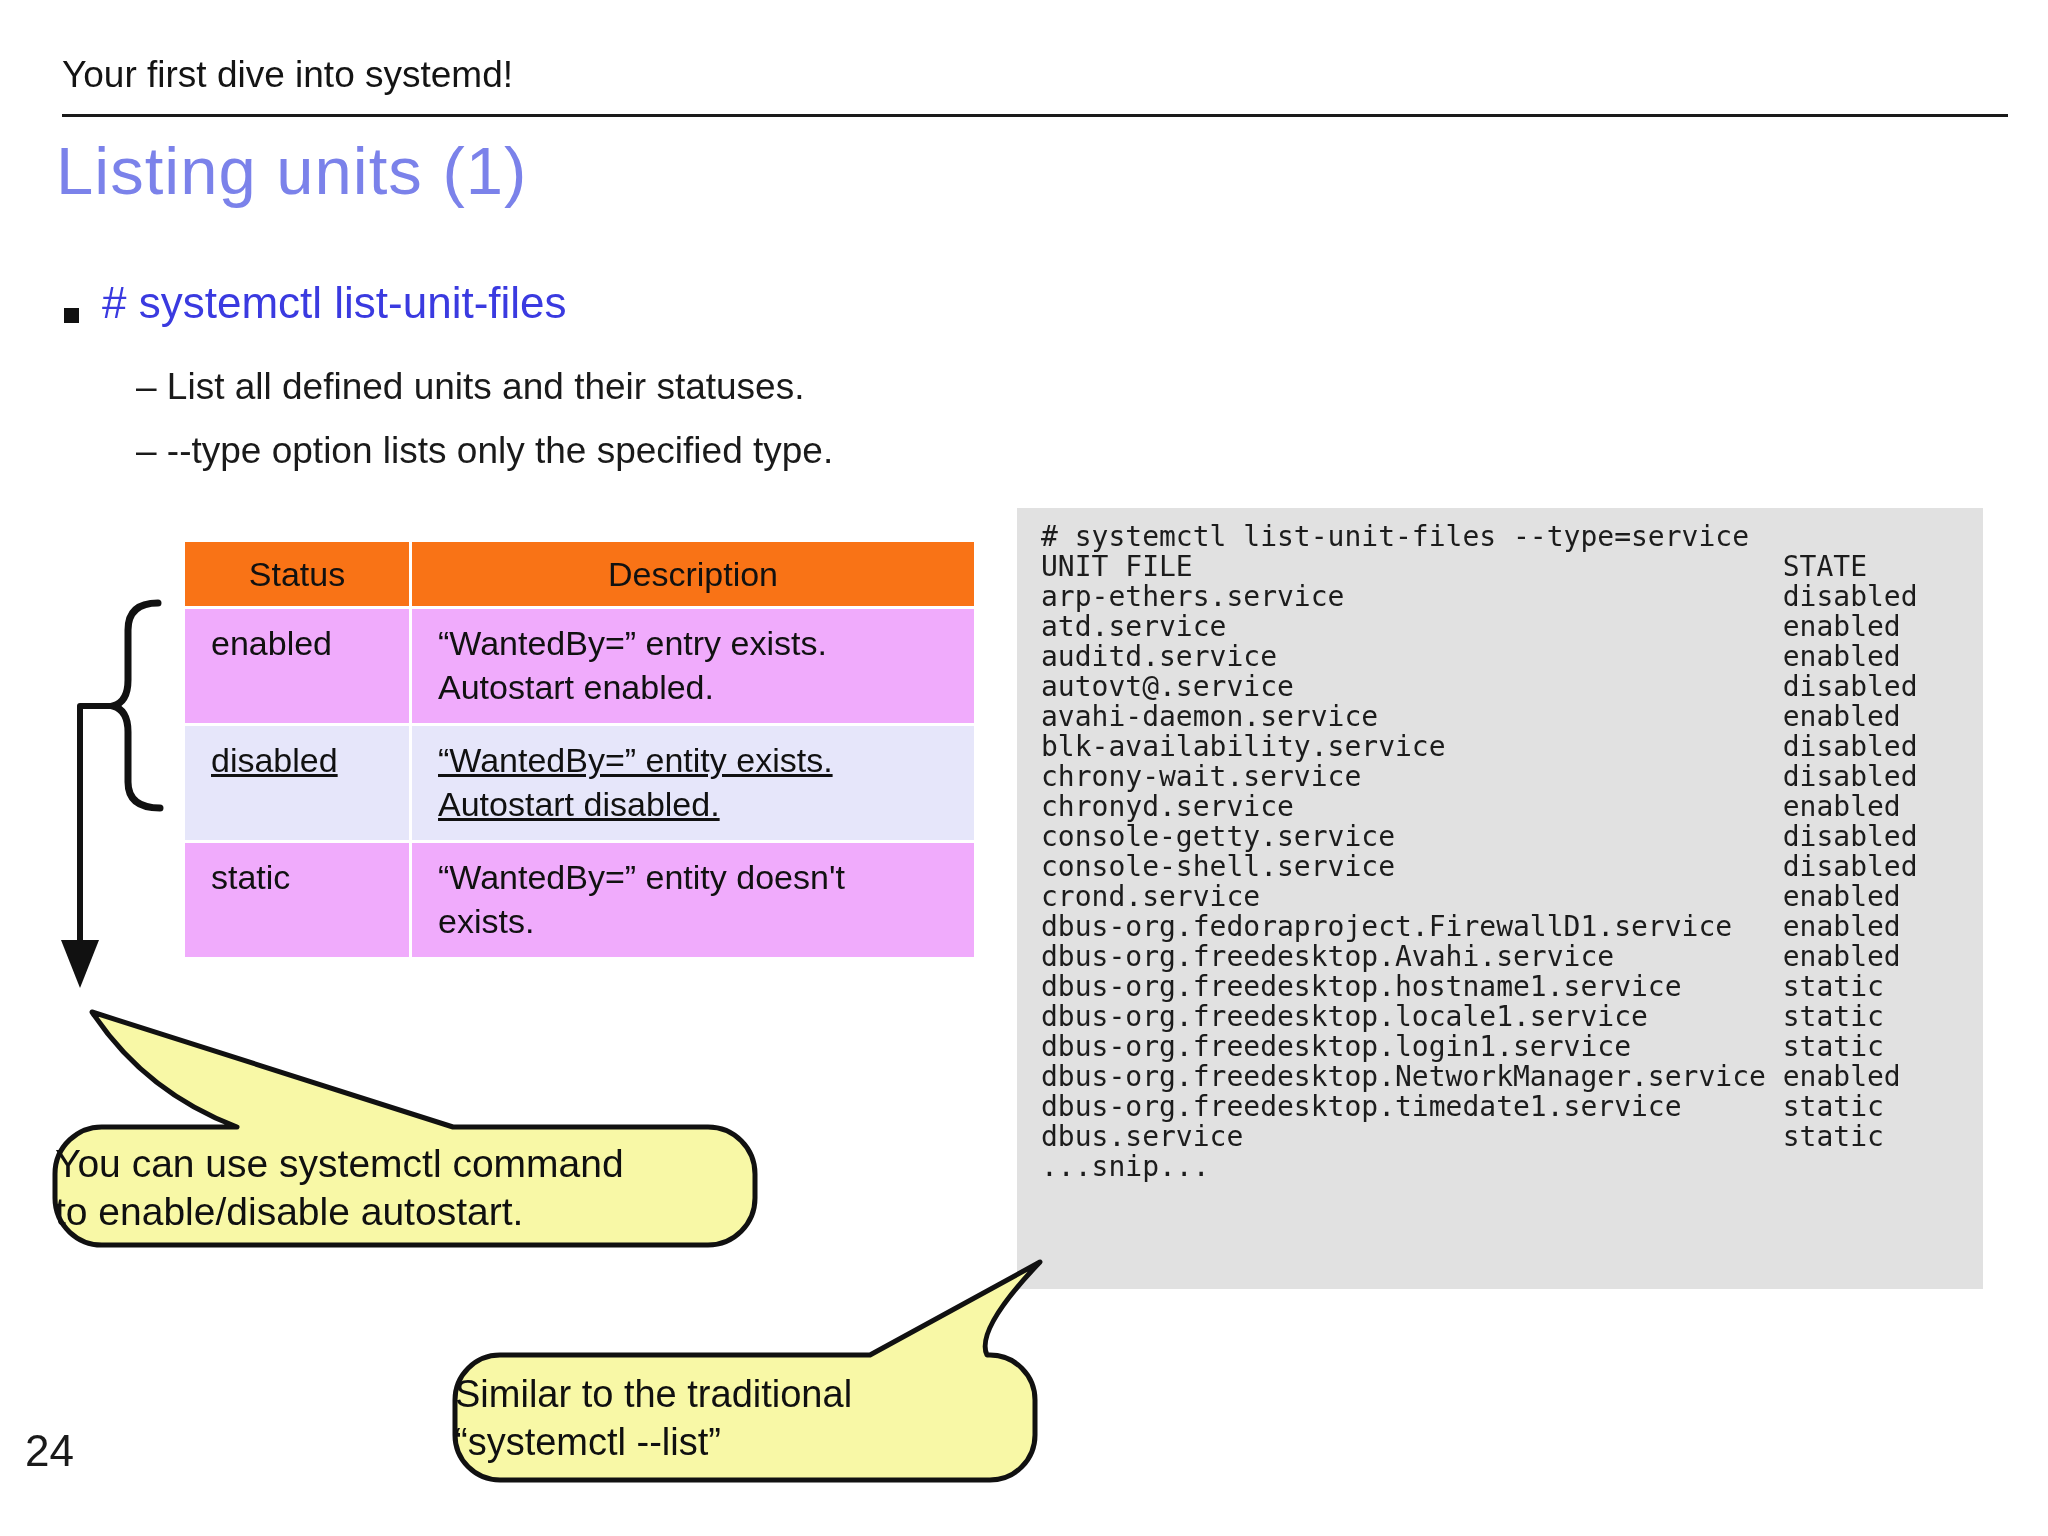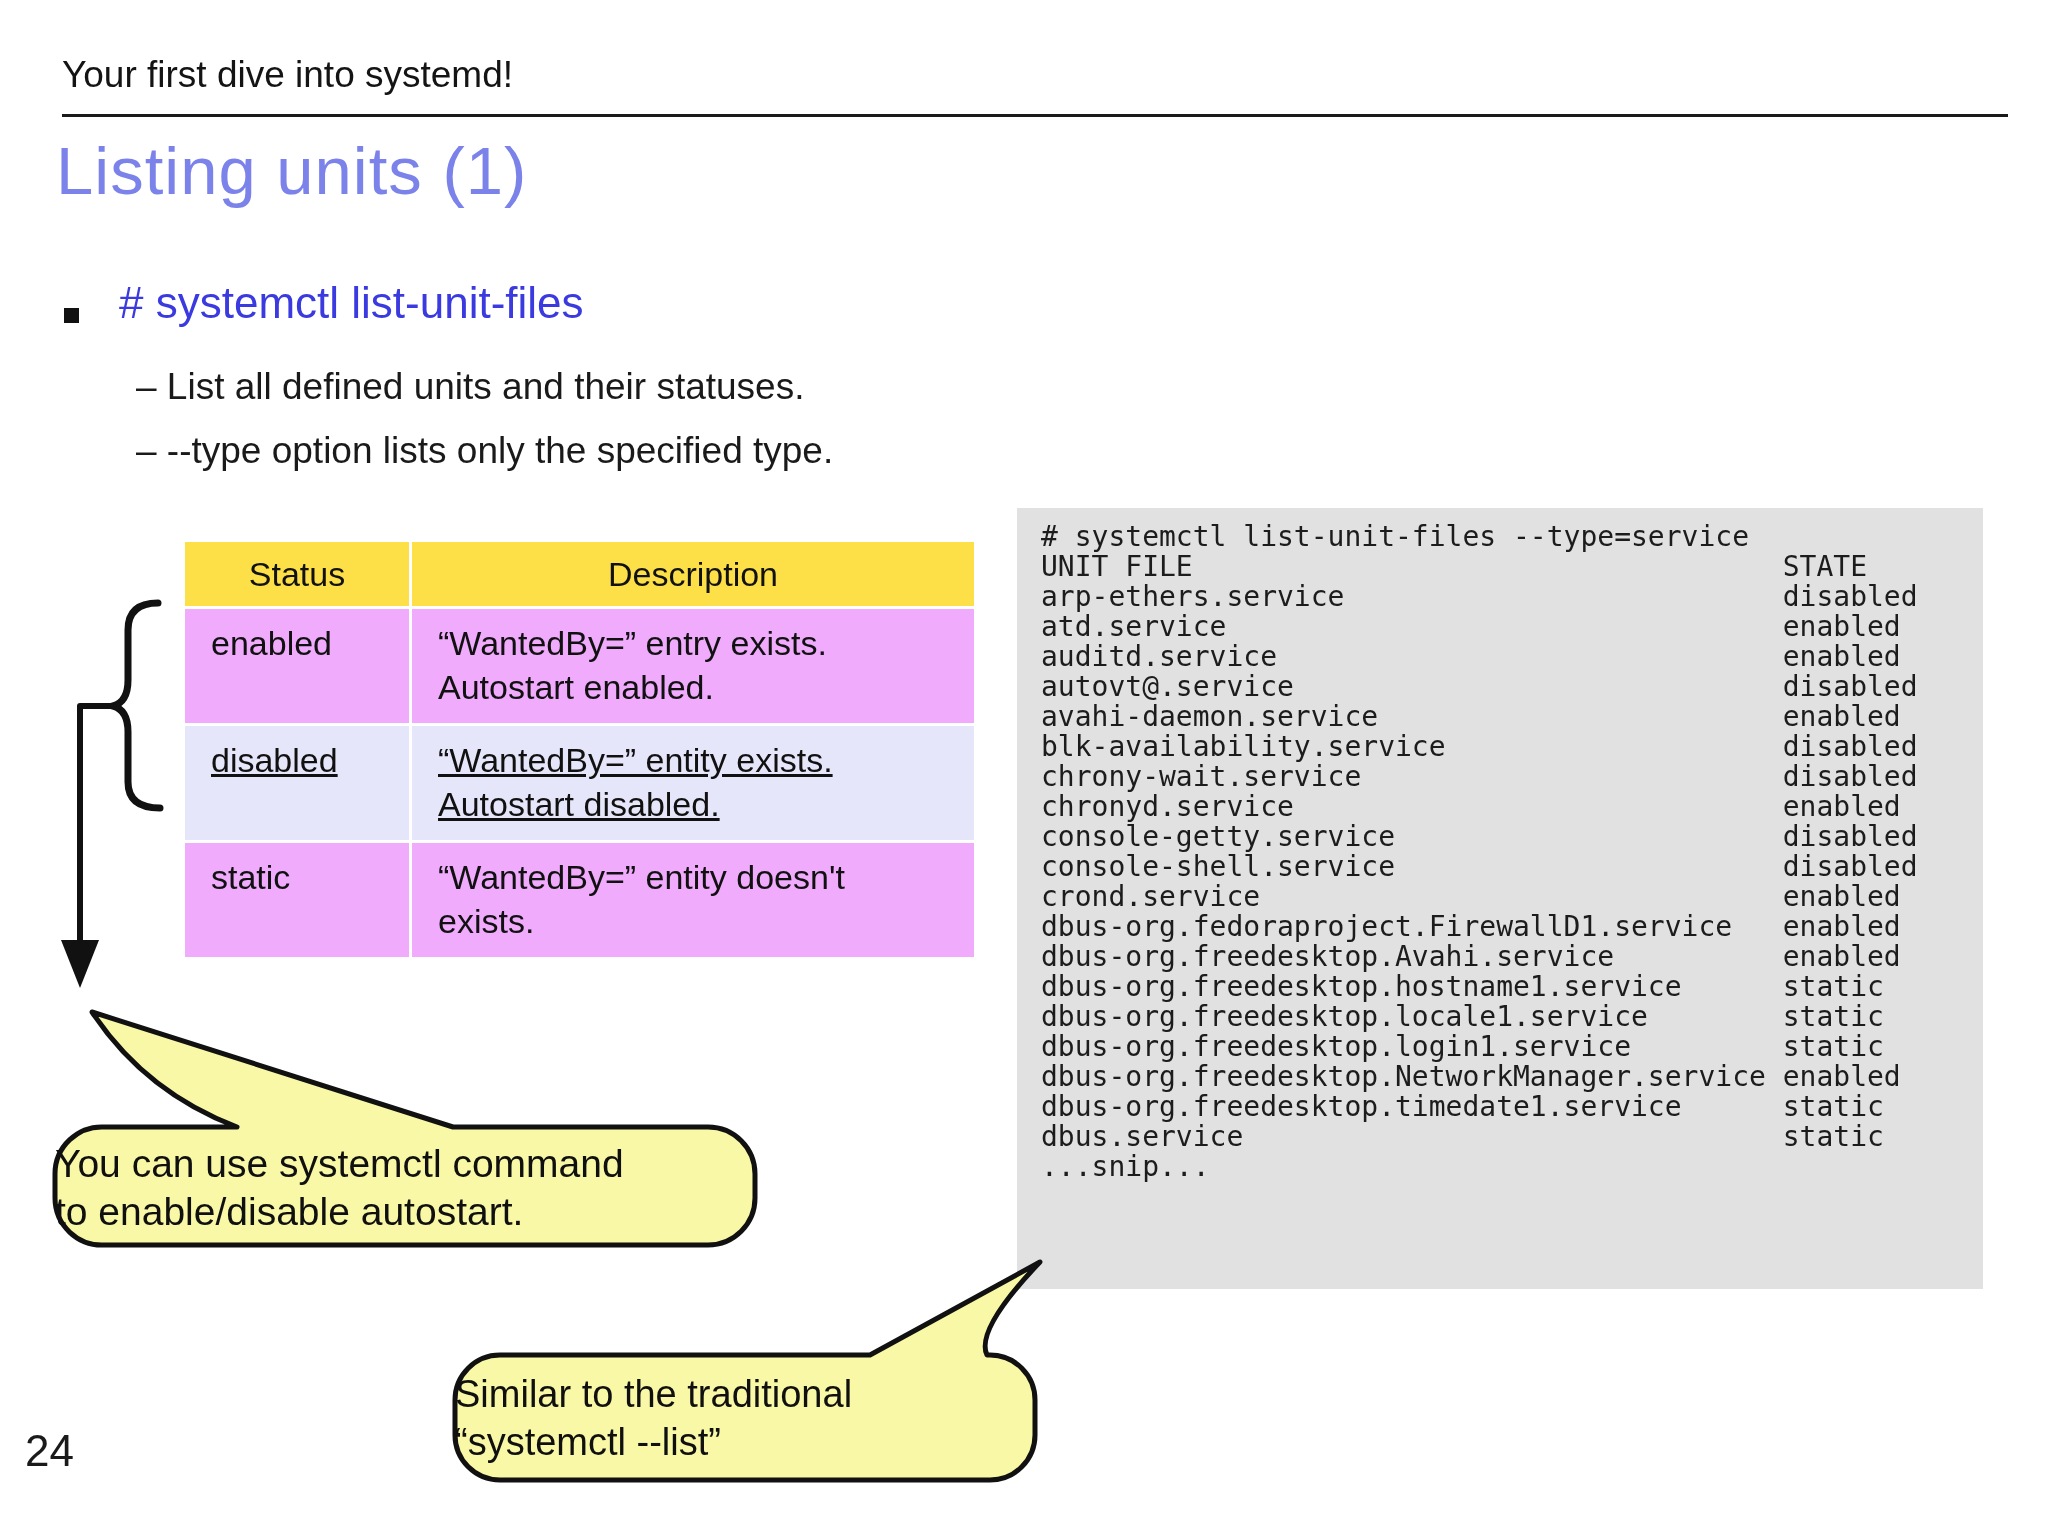--- a/index.html
+++ b/index.html
@@ -34,35 +34,34 @@
 
   .bullet-square {
     left: 64px; top: 308px;
     width: 15px; height: 15px;
     background: #111111;
   }
   .command-bullet {
     left: 102px; top: 278px;
     font-size: 44px;
     color: #3a3ae0;
-    margin-left: 17px;
   }
   .sub-bullet { left: 136px; font-size: 37px; color: #1a1a1a; }
   .sub-bullet-1 { top: 366px; }
   .sub-bullet-2 { top: 430px; }
 
   table.status-table {
     left: 182px; top: 539px;
     position: absolute;
     border-collapse: separate;
     border-spacing: 3px;
     font-size: 34px;
   }
   table.status-table th {
-    background: #fde047;
+    background: #f97316;
     font-weight: normal;
     text-align: center;
     height: 62px;
     font-size: 34px;
   }
   table.status-table th.col-status { width: 222px; }
   table.status-table th.col-desc  { width: 560px; margin-left: 16px; }
   table.status-table td {
     vertical-align: top;
     padding: 12px 10px 10px 26px;

